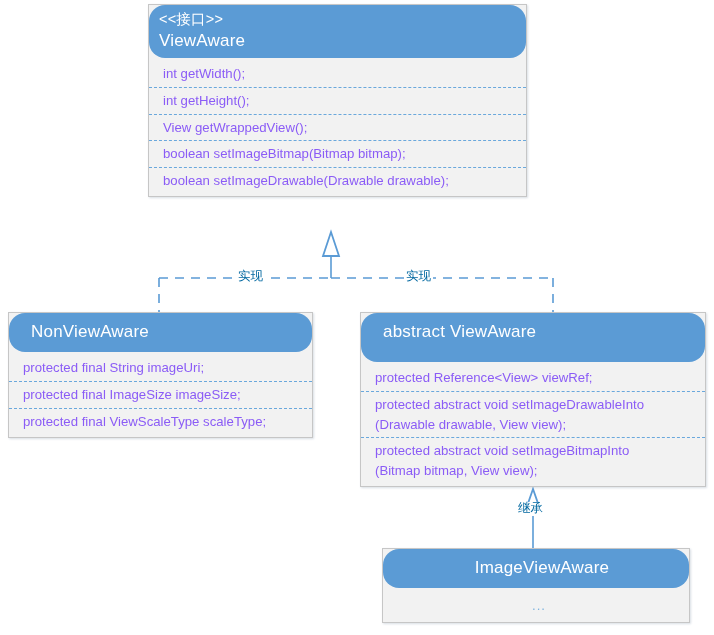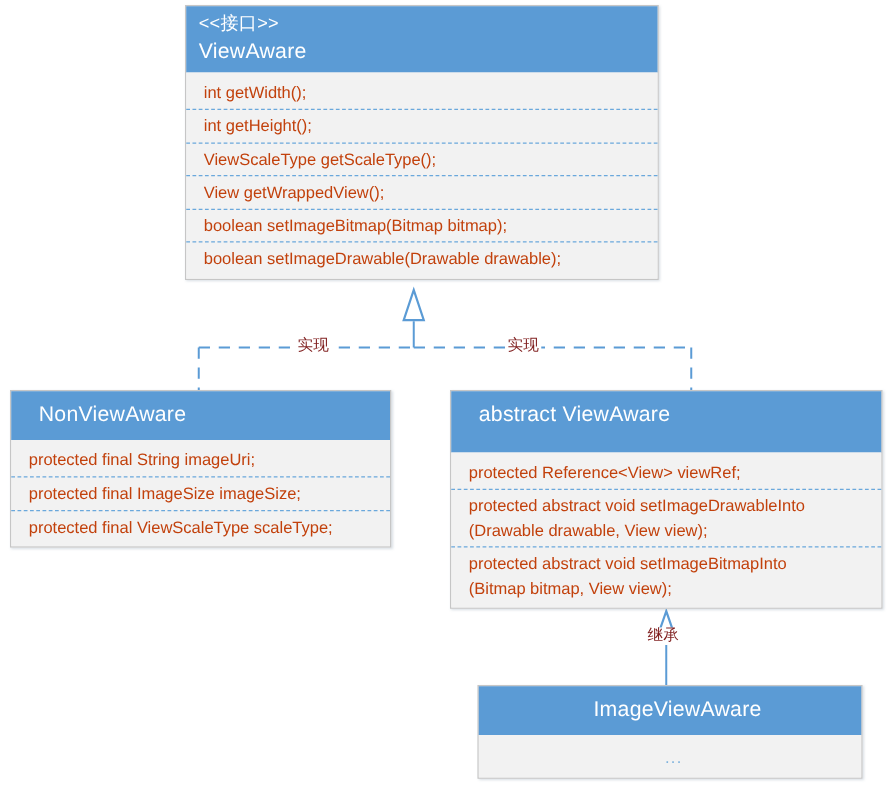--- a/index.html
+++ b/index.html
@@ -31,40 +31,41 @@
     border: 1px solid #c6c6c6;
     box-shadow: 1px 1px 2px rgba(120,140,160,0.28);
     z-index: 5;
   }
   .uml-header {
     background: #5b9bd5;
     color: #ffffff;
     box-sizing: border-box;
     padding: 4px 10px 6px 10px;
     line-height: 1.38;
+    border-radius: 16px;
   }
   .uml-stereotype {
     font-size: 14.5px;
     letter-spacing: 0.2px;
   }
   .uml-title {
     font-size: 17px;
     letter-spacing: 0.2px;
   }
   .uml-title.solo {
     padding-top: 3px;
     margin-left: 12px;
   }
   .uml-body {
     background: #f2f2f2;
     box-sizing: border-box;
     padding: 3px 0 3px 0;
   }
   .uml-row {
-    color: #c2410c;
+    color: #8b5cf6;
     font-size: 13.2px;
     line-height: 1.48;
     padding: 3px 8px 3px 14px;
     border-bottom: 1px dashed #6aa8dc;
     box-sizing: border-box;
     white-space: pre-line;
   }
   .uml-row:last-child {
     border-bottom: none;
   }
@@ -78,21 +79,21 @@
   #connectors {
     position: absolute;
     left: 0;
     top: 0;
     width: 714px;
     height: 635px;
     z-index: 2;
   }
   .conn-label {
     position: absolute;
-    color: #7f1d1d;
+    color: #0369a1;
     font-size: 12.5px;
     background: #ffffff;
     padding: 0 2px;
     line-height: 1.1;
     z-index: 3;
   }
 </style>
 </head>
 <body>
 
@@ -125,21 +126,20 @@
   <div class="conn-label" style="left:516px; top:502px;">继承</div>
 
   <div class="uml-box" style="left:148px; top:4px; width:379px;">
     <div class="uml-header">
       <div class="uml-stereotype">&lt;&lt;接口&gt;&gt;</div>
       <div class="uml-title">ViewAware</div>
     </div>
     <div class="uml-body">
       <div class="uml-row">int getWidth();</div>
       <div class="uml-row">int getHeight();</div>
-      <div class="uml-row">ViewScaleType getScaleType();</div>
       <div class="uml-row">View getWrappedView();</div>
       <div class="uml-row">boolean setImageBitmap(Bitmap bitmap);</div>
       <div class="uml-row">boolean setImageDrawable(Drawable drawable);</div>
     </div>
   </div>
 
   <div class="uml-box" style="left:8px; top:312px; width:305px;">
     <div class="uml-header" style="padding-bottom:9px;">
       <div class="uml-title solo">NonViewAware</div>
     </div>

